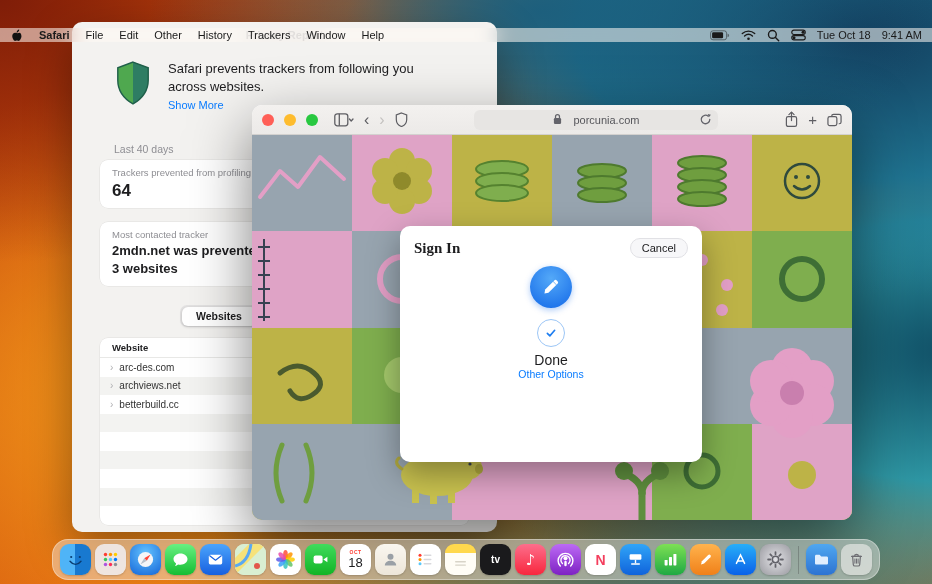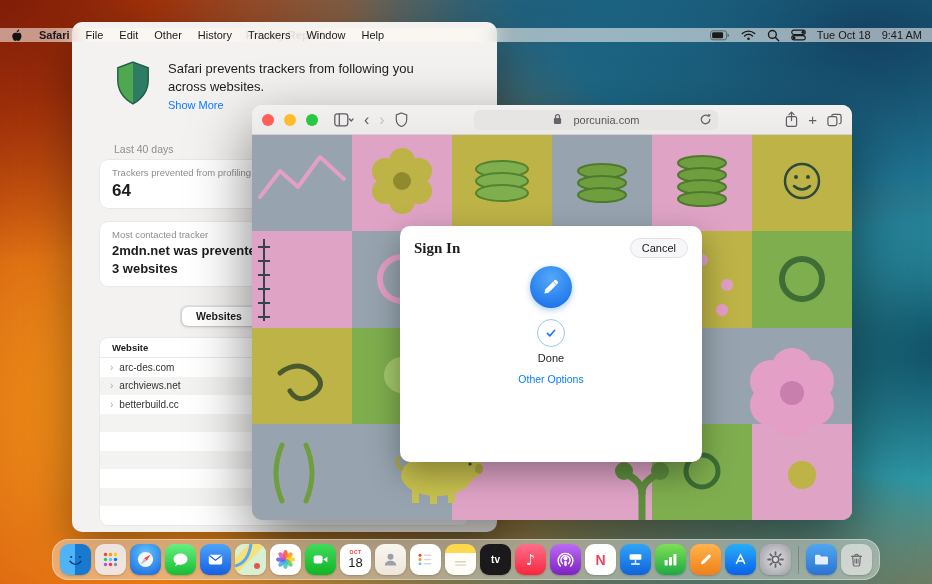--- a/index.html
+++ b/index.html
@@ -85,22 +85,22 @@
   .dlg-title { font-size:15px; font-weight:700; color:#1d1d1f;font-family:Liberation Serif, serif; }
   .dlg-cancel { font-size:11px; color:#1d1d1f; background:#f7f7f9; border:1px solid #e1e1e5;
     border-radius:999px; padding:3px 11px; cursor:pointer; }
   .dlg-passkey { margin-top:8px; width:42px; height:42px; border-radius:50%;
     background:radial-gradient(circle at 50% 30%, #54A9F8, #1268E8);
     display:flex; align-items:center; justify-content:center; box-shadow:0 2px 6px rgba(18,104,232,.35); }
   .dlg-body { margin-top:10px; width:262px; font-size:11px; line-height:1.45;
     text-align:center; color:#1d1d1f; }
   .dlg-check { margin-top:11px; width:28px; height:28px; border-radius:50%;
     border:1.5px solid #9cc6f6; display:flex; align-items:center; justify-content:center; cursor:pointer; }
-  .dlg-done { margin-top:5px; font-size:11px; color:#1d1d1f; }
-  .dlg-options { margin-top:9px; font-size:10.5px; color:#0A7CFF; cursor:pointer; }
+  .dlg-done { margin-top:5px; font-size:14px; color:#1d1d1f; }
+  .dlg-options { font-size:10.5px; color:#0A7CFF; cursor:pointer; }
 
   
   .dock { position:absolute; left:50%; bottom:4px; transform:translateX(-50%); z-index:5;
     display:flex; align-items:center; gap:4px; padding:4px 7px;
     background:rgba(253,251,248,.42); border:1px solid rgba(255,255,255,.35);
     border-radius:16px; backdrop-filter:blur(12px); }
   .dk { width:31px; height:31px; border-radius:9px; overflow:hidden; flex:0 0 auto; position:relative;
     display:flex; align-items:center; justify-content:center; cursor:pointer;
     box-shadow:0 1px 2px rgba(0,0,0,.18); }
   .dk svg.g { width:19px; height:19px; display:block; }

